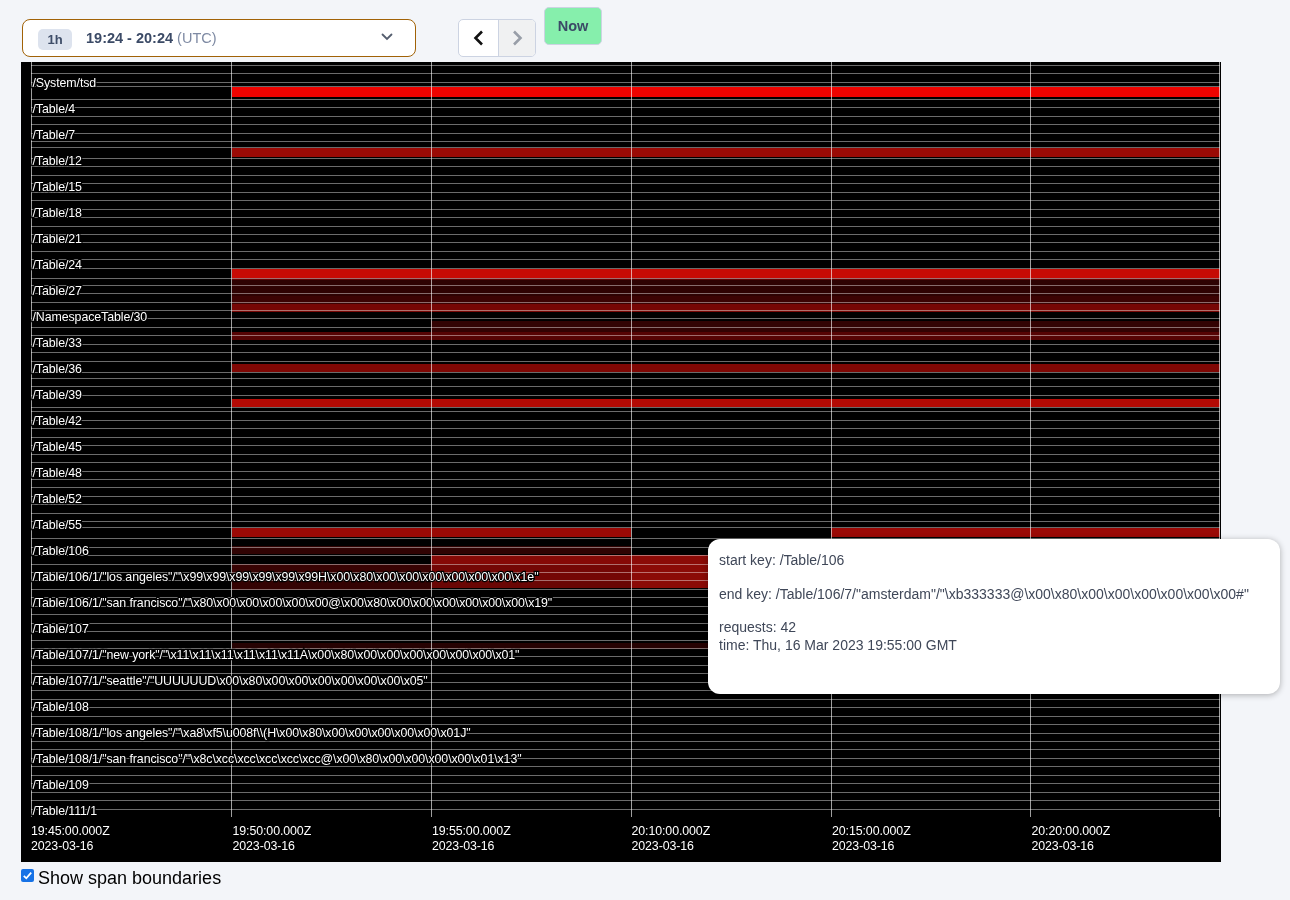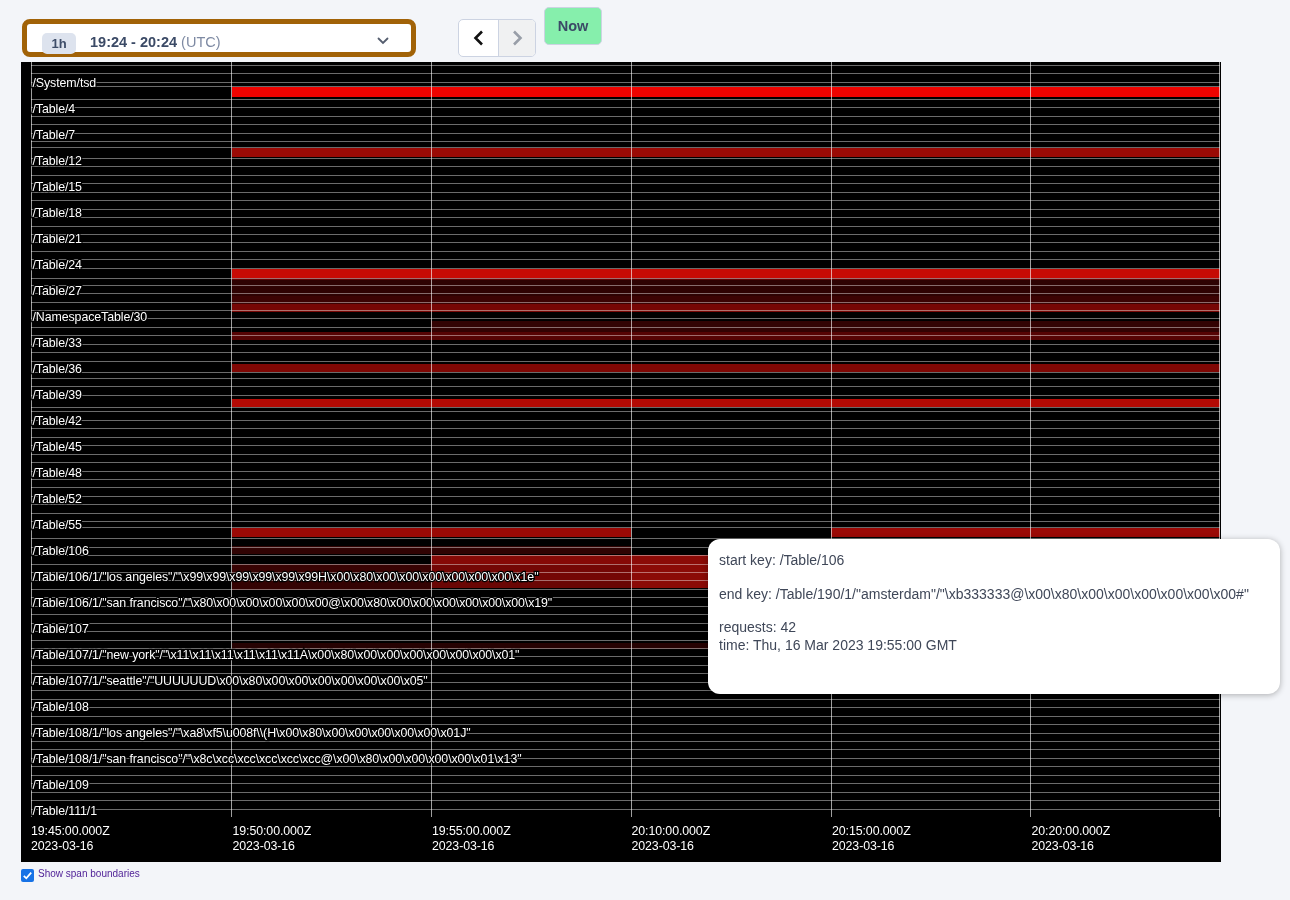--- a/index.html
+++ b/index.html
@@ -1,25 +1,25 @@
 <!DOCTYPE html>
 <html><head><meta charset="utf-8"><style>
 *{margin:0;padding:0;box-sizing:border-box}
 body{width:1290px;height:900px;background:#f3f5f9;font-family:"Liberation Sans",sans-serif;position:relative;overflow:hidden}
-.card{position:absolute;left:22px;top:19px;width:394px;height:38px;background:#fff;border:5px solid #a16207;border-radius:8px}
+.card{position:absolute;left:22px;top:19px;width:394px;height:38px;background:#fff;border:1px solid #a16207;border-radius:8px}
 .badge{position:absolute;left:15px;top:9px;width:34px;height:21px;background:#dde3ee;border-radius:5px;color:#3e4d68;font-size:13px;font-weight:bold;text-align:center;line-height:21px}
 .trange{position:absolute;left:63px;top:0;height:36px;line-height:37px;font-size:14.5px;font-weight:bold;color:#3b4a66}
 .trange span{font-weight:normal;color:#7e8aa3}
 .btngrp{position:absolute;left:458px;top:19px;width:78px;height:38px;border:1px solid #ccd3e2;border-radius:5px;background:#fff;overflow:hidden}
 .btngrp .half{position:absolute;top:0;width:38.5px;height:36px;display:flex;align-items:center;justify-content:center}
 .btngrp .r{left:38.5px;background:#f0f1f2;border-left:1px solid #ccd3e2;width:38px}
 .nowbtn{position:absolute;left:544px;top:7px;width:58px;height:38px;border:1px solid #ccd3e2;border-radius:5px;background:#86efac;color:#3b4a66;font-size:14.5px;font-weight:bold;text-align:center;line-height:36px}
 .tip{position:absolute;left:708px;top:539px;width:572px;height:155px;background:#fff;border-radius:12px;box-shadow:0 1px 6px rgba(0,0,0,0.3);z-index:5}
 .tip div{position:absolute;left:11px;font-size:14px;color:#3f4758;white-space:nowrap}
-.cbrow{position:absolute;left:21px;top:868px;font-size:10px;color:#4c1d95}
+.cbrow{position:absolute;left:21px;top:868px;font-size:18px;color:#000000}
 </style></head><body>
 <div class="card">
   <div class="badge">1h</div>
   <div class="trange">19:24 - 20:24 <span>(UTC)</span></div>
   <svg style="position:absolute;right:22px;top:13px" width="12" height="8" viewBox="0 0 12 8">
       <path d="M1.5 1.5 L6 6 L10.5 1.5" stroke="#545d6e" stroke-width="1.8" fill="none" stroke-linecap="round"></path>
     </svg>
 </div>
 <div class="btngrp">
   <div class="half l">
@@ -98,21 +98,21 @@
       <text x="610.5" y="773">20:10:00.000Z</text>
       <text x="610.5" y="788">2023-03-16</text>
       <text x="811" y="773">20:15:00.000Z</text>
       <text x="811" y="788">2023-03-16</text>
       <text x="1010.5" y="773">20:20:00.000Z</text>
       <text x="1010.5" y="788">2023-03-16</text>
     </g>
   </svg>
 <div class="tip">
   <div style="top:13px">start key: /Table/106</div>
-  <div style="top:47px">end key: /Table/190/1/"amsterdam"/"\xb333333@\x00\x80\x00\x00\x00\x00\x00\x00#"</div>
+  <div style="top:47px">end key: /Table/106/7/"amsterdam"/"\xb333333@\x00\x80\x00\x00\x00\x00\x00\x00#"</div>
   <div style="top:80px">requests: 42</div>
   <div style="top:98px">time: Thu, 16 Mar 2023 19:55:00 GMT</div>
 </div>
 <div class="cbrow">
   <svg style="position:absolute;left:0;top:1px" width="13" height="13" viewBox="0 0 13 13">
       <rect width="13" height="13" rx="2" fill="#1672e6"></rect>
       <path d="M2.8 6.8 L5.3 9.3 L10.2 3.6" stroke="#fff" stroke-width="1.8" fill="none"></path>
     </svg>
   <span style="margin-left:17px">Show span boundaries</span>
 </div>

